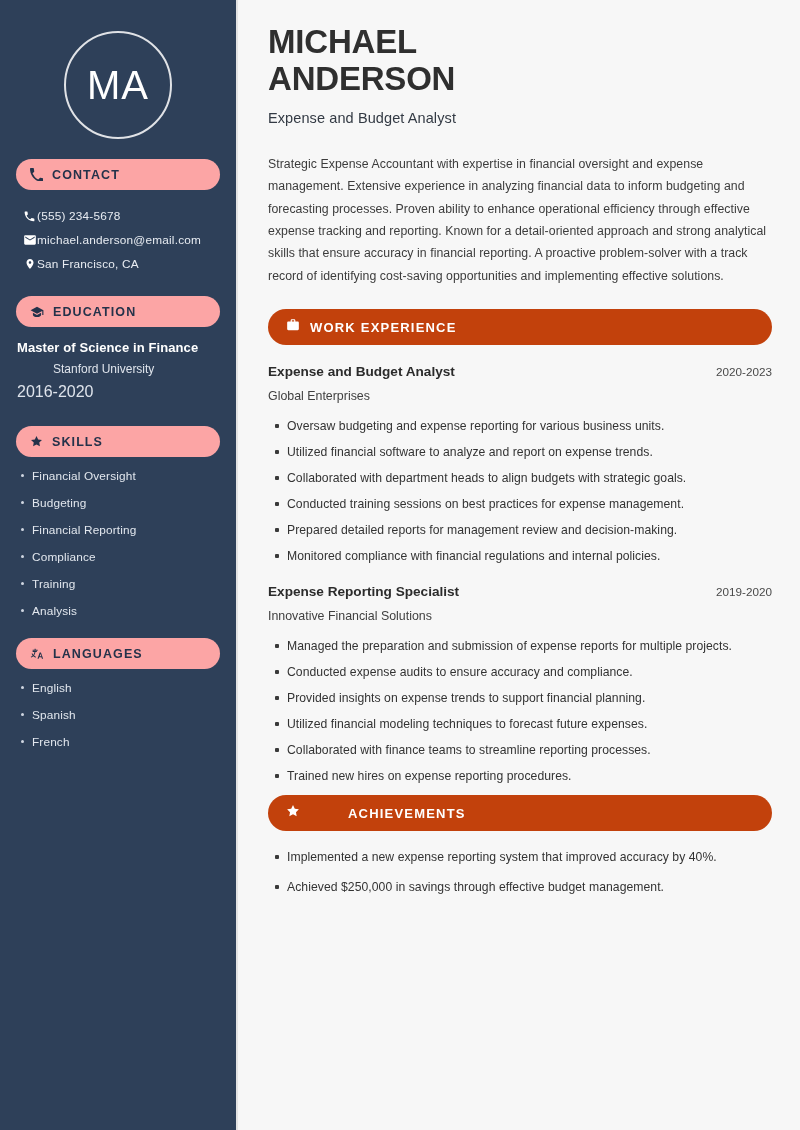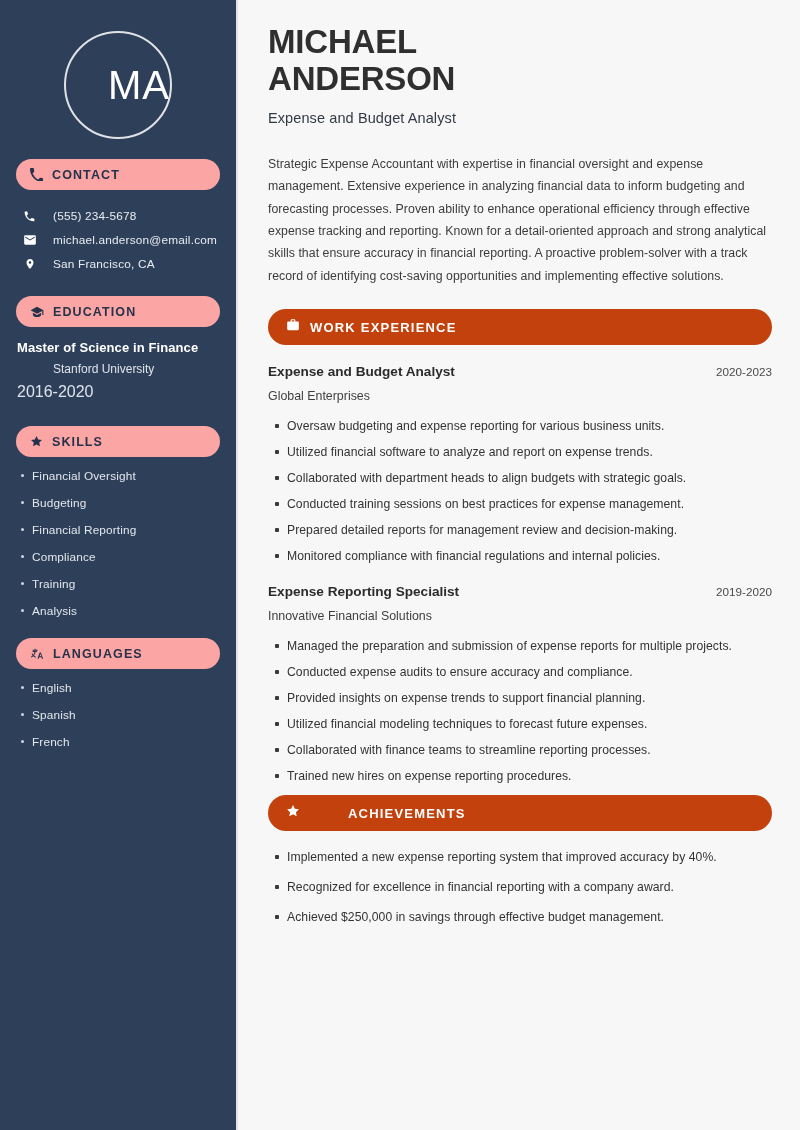--- a/index.html
+++ b/index.html
@@ -17,21 +17,21 @@
     background:#2e4059;
     color:#ffffff;
     padding:0 16px;
     border-right:2px solid #e3e3e3;
     position:relative;
   }
   .monogram-wrap { display:flex; justify-content:center; padding-top:31px; }
   .monogram {
     width:108px; height:108px; border-radius:50%;
     border:2px solid rgba(255,255,255,.85);
-    display:flex; align-items:center; justify-content:flex-end;
+    display:flex; align-items:center; justify-content:center;
   }
   .monogram span {
     font-size:40px; font-weight:400; letter-spacing:1px; color:#fff;
   }
 
   .pill {
     margin-top:20px;
     background:#fca5a5; color:#24324a;
     border-radius:999px;
     height:31px;
@@ -39,21 +39,21 @@
     padding:0 14px;
     gap:9px;
   }
   .pill .pill-label {
     font-size:12.5px; font-weight:700; letter-spacing:1.1px;
   }
   .pill svg { display:block; }
 
   .contact-list { margin-top:14px; }
   .contact-row {
-    display:flex; align-items:center; gap:16px;
+    display:flex; align-items:center; gap:0;
     padding:5px 0 5px 6px;
     font-size:11.8px; color:#e8ecf2; letter-spacing:.2px;
   }
   .contact-row .ico { width:15px; display:flex; justify-content:center; flex:0 0 15px; }
 
   .edu-block { margin-top:13px; padding-left:1px; }
   .edu-degree { font-size:13px; font-weight:700; color:#ffffff; letter-spacing:.1px; }
   .edu-school { font-size:12px; color:#dfe4ec; margin-top:7px;margin-left:36px; }
   .edu-years  { font-size:16px; color:#dfe4ec; margin-top:7px; }
 
@@ -271,18 +271,17 @@
       <span>
         <svg width="14" height="14" viewBox="0 0 24 24" fill="#ffffff">
           <path d="M12 1.8l3.1 6.3 7 1-5 4.9 1.2 6.9L12 17.7 5.7 20.9l1.2-6.9-5-4.9 7-1z"></path>
         </svg>
       </span>
       <span class="bar-label">ACHIEVEMENTS</span>
     </div>
 
     <ul class="main-list ach-list">
       <li>Implemented a new expense reporting system that improved accuracy by 40%.</li>
-      <li>Recognized for excellence in financial reporting with a company award.</li>
       <li>Achieved $250,000 in savings through effective budget management.</li>
     </ul>
 
   </main>
 </div>
 
 </body></html>

